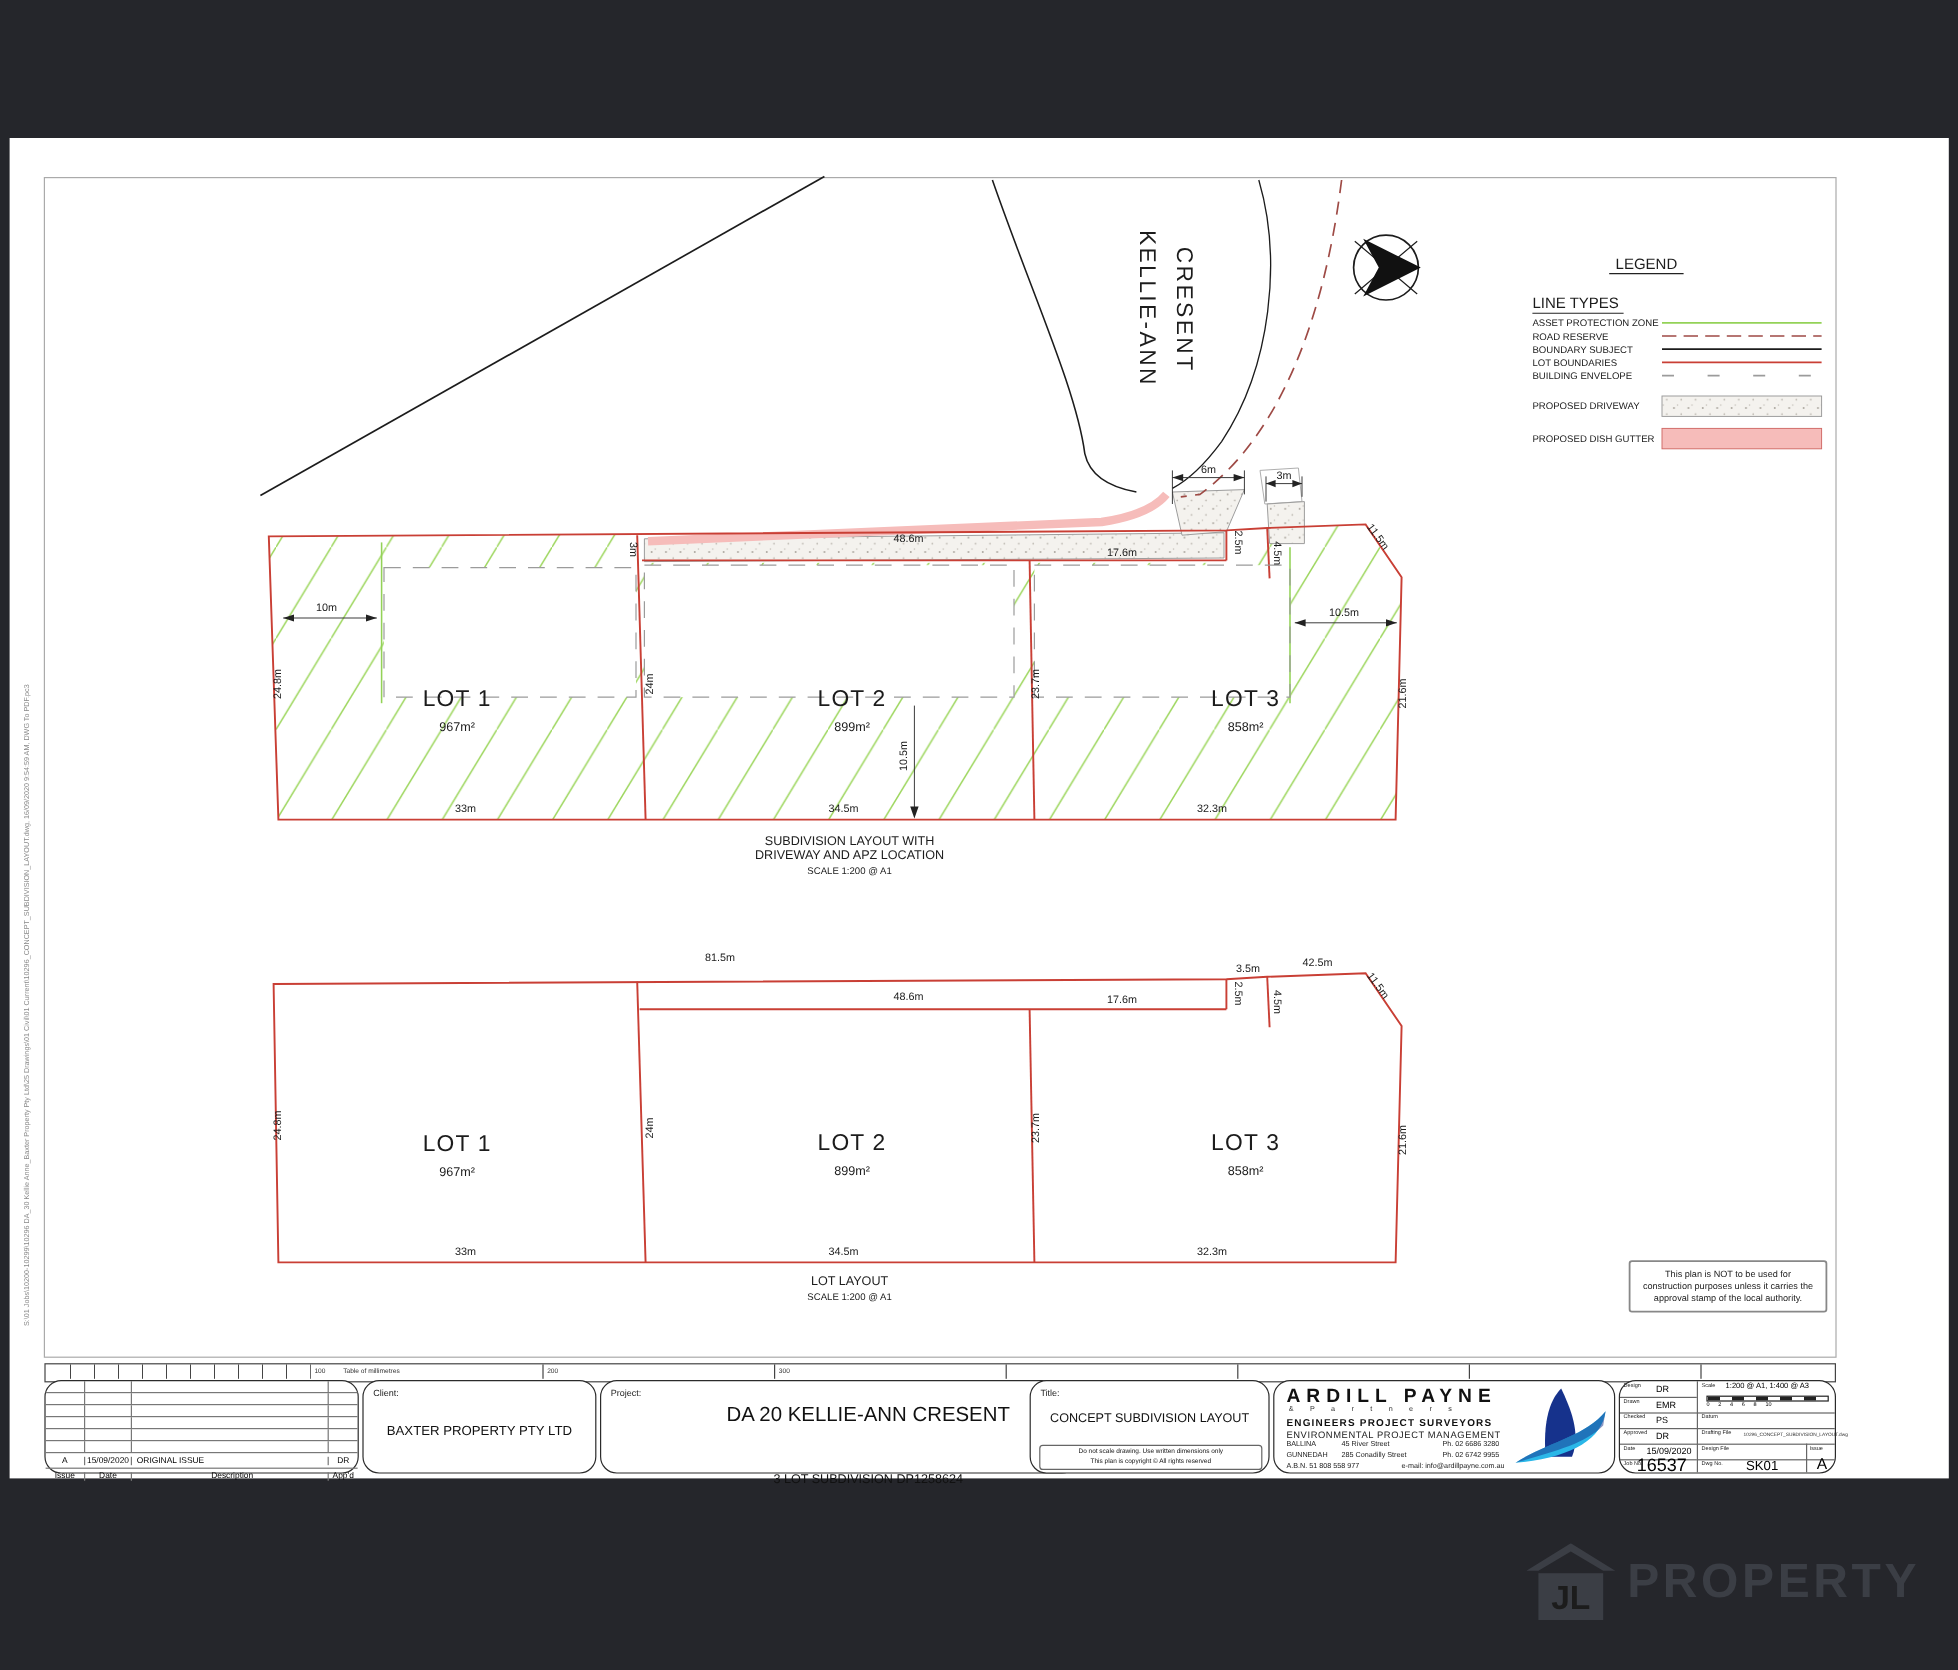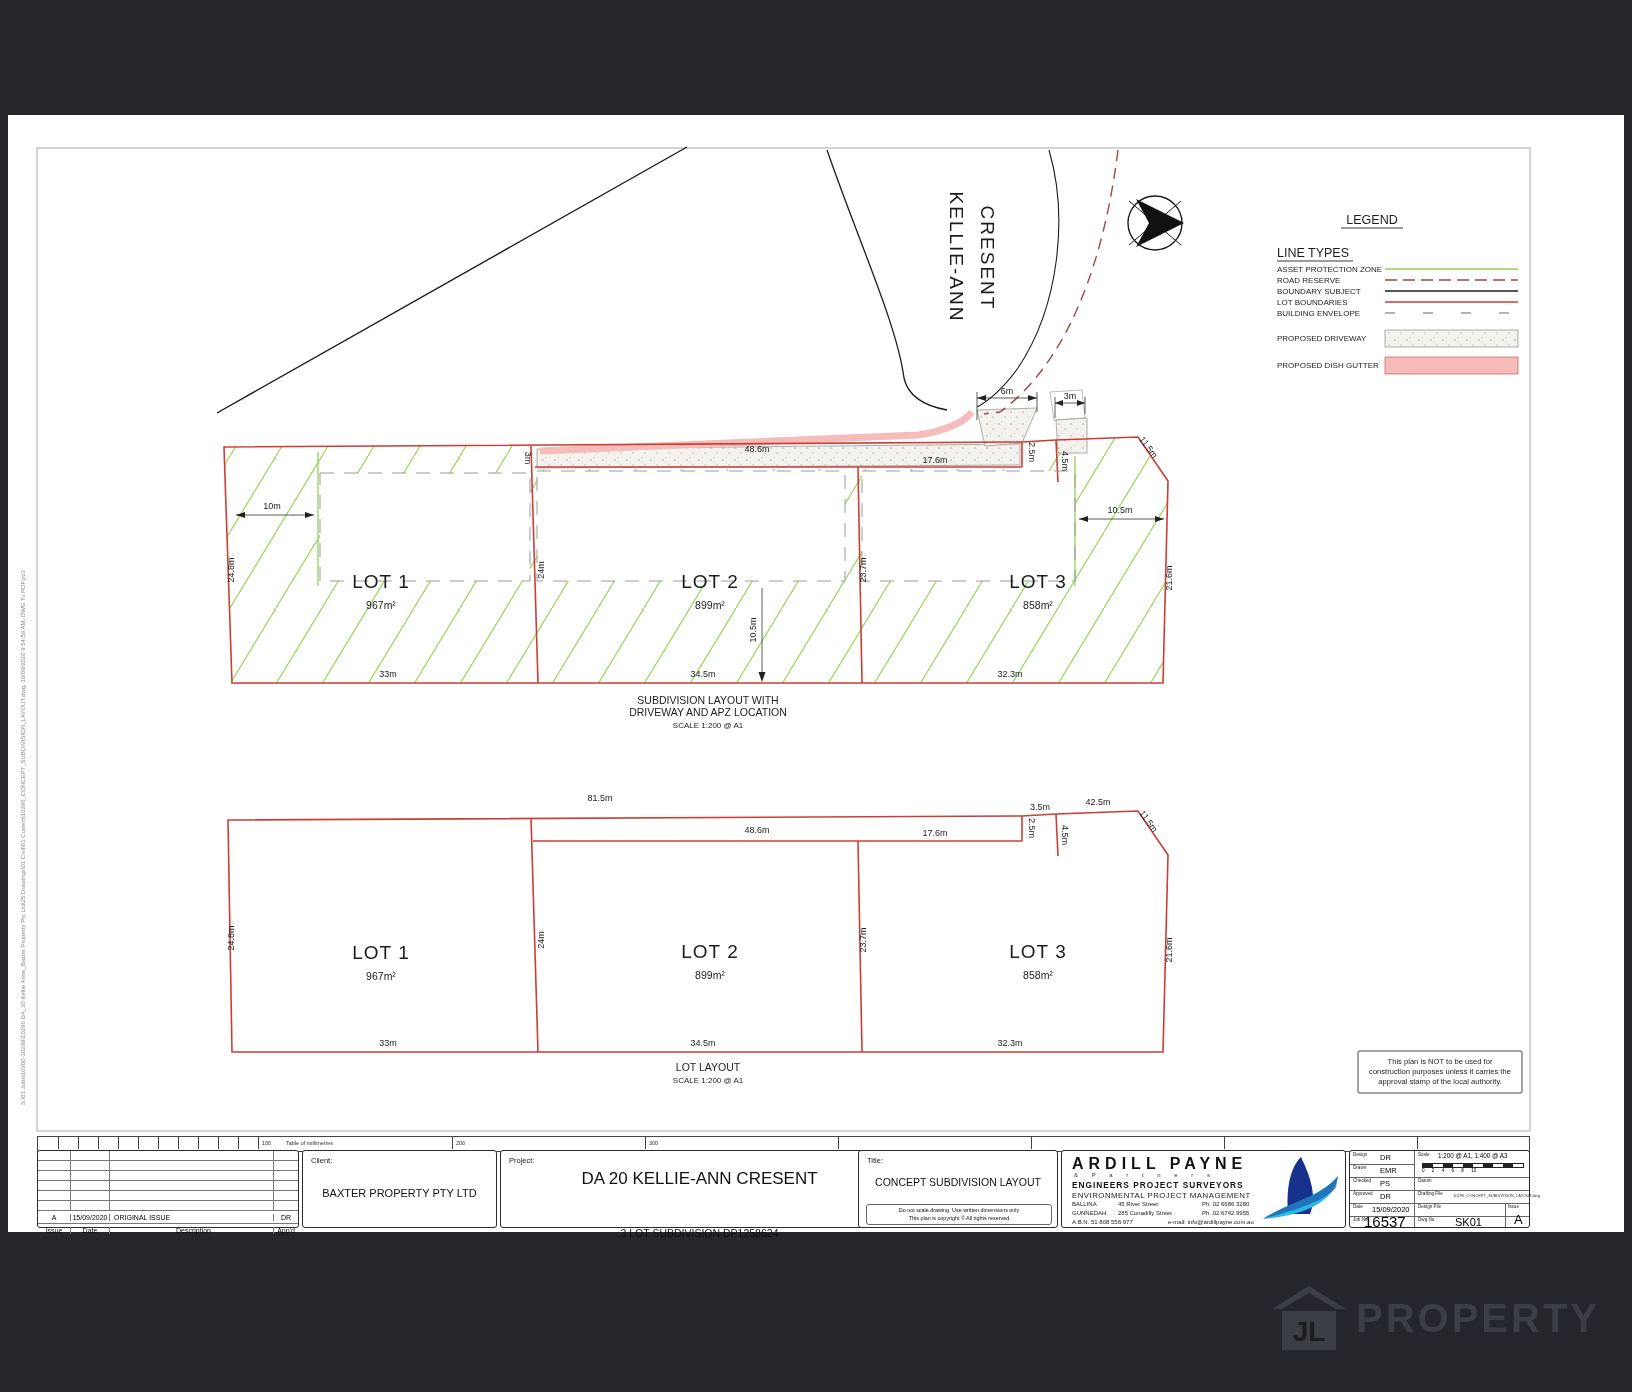--- a/index.html
+++ b/index.html
@@ -16,21 +16,21 @@
   .leg-title{font-size:12.5px;}
   .street{font-size:19px;letter-spacing:2px;}
   .note-line{font-size:7.6px;}
   
   #ruler{position:absolute;left:37px;top:1136px;width:1491px;height:14px;border:1px solid #444;background:#fff;}
   #ruler .ticks{position:absolute;left:20px;top:0;width:201px;height:12px;
      background:repeating-linear-gradient(90deg,#444 0 1px,transparent 1px 20px);}
   #ruler span{position:absolute;top:3px;font-size:5.5px;color:#333;white-space:nowrap;}
   .lonetick{position:absolute;top:0;width:1px;height:12px;background:#444;}
   
-  .tb-box{position:absolute;top:1150px;height:78px;border:1.4px solid #2b2b2b;border-radius:3px;background:#fff;box-sizing:border-box;}
+  .tb-box{position:absolute;top:1150px;height:78px;border:1.4px solid #2b2b2b;border-radius:14px;background:#fff;box-sizing:border-box;}
   .small-label{position:absolute;font-size:7.5px;color:#222;}
   .rev-grid{position:absolute;left:0;top:0;right:0;bottom:0;display:flex;flex-direction:column;}
   .rev-row{display:flex;border-top:0.8px solid #777;flex:0 0 9px;}
   .rev-row:first-child{border-top:none;}
   .rev-row.data{flex:0 0 12px;font-size:7px;align-items:center;}
   .rev-c1{width:32px;border-right:0.8px solid #777;text-align:center;}
   .rev-c2{width:38px;border-right:0.8px solid #777;text-align:center;}
   .rev-c3{flex:1;padding-left:4px;}
   .rev-c4{width:24px;border-left:0.8px solid #777;text-align:center;}
   .center-text{position:absolute;width:100%;text-align:center;color:#111;}
@@ -314,21 +314,21 @@
         <div class="rev-c4">App'd</div>
       </div>
     </div>
   </div>
 
   <div class="tb-box" style="left:302px;width:195px;">
     <div class="small-label" style="left:8px;top:5px;">Client:</div>
     <div class="center-text" style="top:36px;font-size:11px;">BAXTER PROPERTY PTY LTD</div>
   </div>
 
-  <div class="tb-box" style="left:500px;width:399px;">
+  <div class="tb-box" style="left:500px;width:399px;padding-left:24px;">
     <div class="small-label" style="left:8px;top:5px;">Project:</div>
     <div class="center-text" style="top:18px;font-size:17px;">DA 20 KELLIE-ANN CRESENT</div>
     <div class="center-text" style="top:44px;font-size:10.5px;margin-top:32px;">3 LOT SUBDIVISION DP1258624</div>
   </div>
 
   <div class="tb-box" style="left:858px;width:200px;">
     <div class="small-label" style="left:8px;top:5px;">Title:</div>
     <div class="center-text" style="top:25px;font-size:10.5px;">CONCEPT SUBDIVISION LAYOUT</div>
     <div style="position:absolute;left:7px;top:53px;width:184px;height:19px;border:0.9px solid #666;border-radius:3px;">
       <div class="center-text" style="top:2px;font-size:5.4px;">Do not scale drawing. Use written dimensions only</div>

